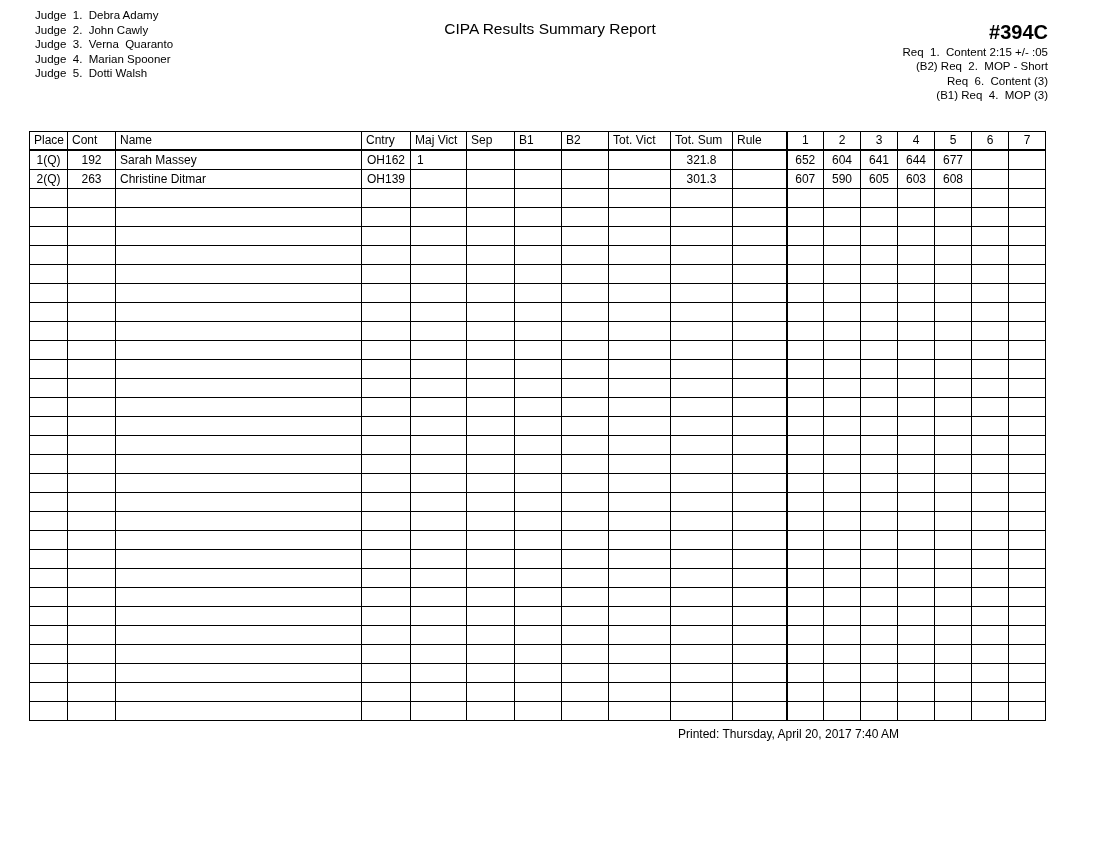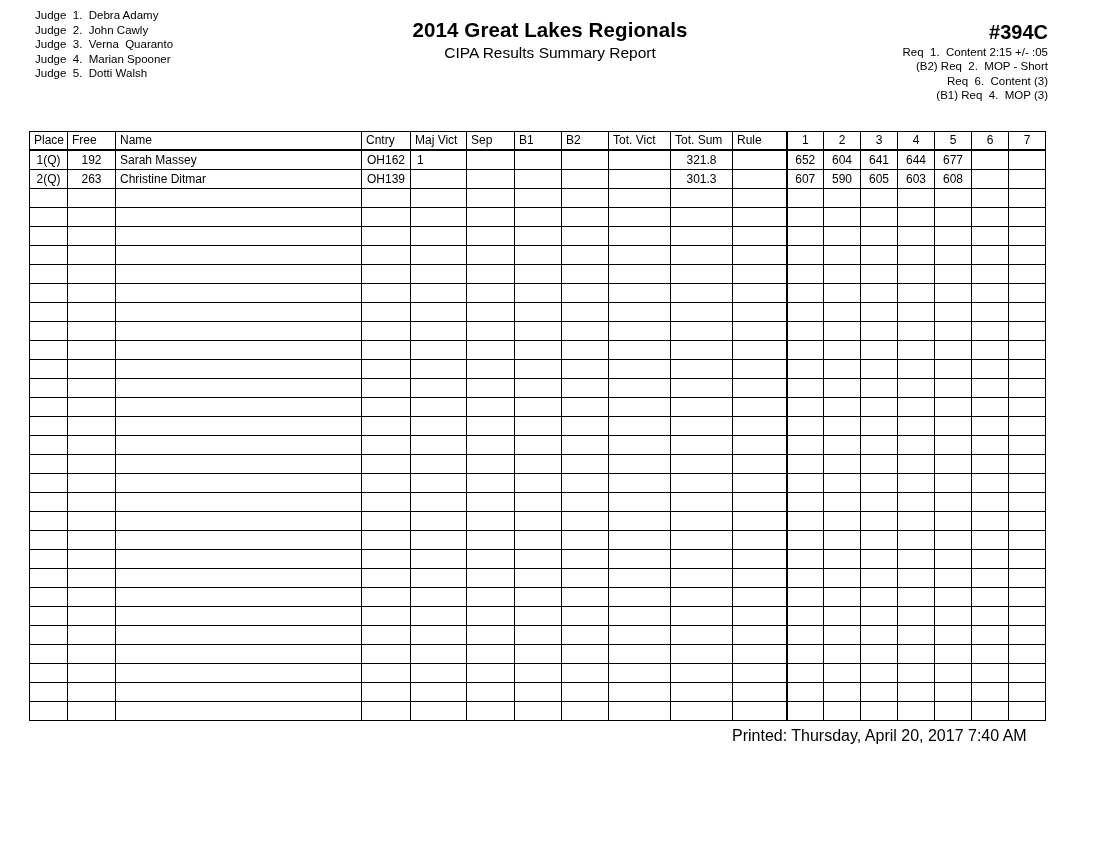--- a/index.html
+++ b/index.html
@@ -119,39 +119,38 @@
     padding-left: 6px;
   }
   
   .sep-left {
     border-left: 2px solid #000000 !important;
   }
 
   
   .printed {
     position: absolute;
-    left: 732px;
+    left: 678px;
     top: 727px;
-    font-size: 16px;
+    font-size: 12px;
     white-space: nowrap;
   }
 </style>
 </head>
 <body>
 
 <div class="judges" id="judges-panel">
     <div class="judge-line"><span>Judge</span><span>  1.</span><span>  Debra Adamy</span></div>
     <div class="judge-line"><span>Judge</span><span>  2.</span><span>  John Cawly</span></div>
     <div class="judge-line"><span>Judge</span><span>  3.</span><span>  Verna  Quaranto</span></div>
     <div class="judge-line"><span>Judge</span><span>  4.</span><span>  Marian Spooner</span></div>
     <div class="judge-line"><span>Judge</span><span>  5.</span><span>  Dotti Walsh</span></div>
   </div>
 
 <div class="title-block">
-  <div class="title-main">2014 Great Lakes Regionals</div>
   <div class="title-report">CIPA Results Summary Report</div>
 </div>
 
 <div class="reqs">
   <div class="event-number">#394C</div>
   <div id="req-list">
       <div class="req-line"><span></span><span>Req  1.</span><span>  Content 2:15 +/- :05</span></div>
       <div class="req-line"><span>(B2) </span><span>Req  2.</span><span>  MOP - Short</span></div>
       <div class="req-line"><span></span><span>Req  6.</span><span>  Content (3)</span></div>
       <div class="req-line"><span>(B1) </span><span>Req  4.</span><span>  MOP (3)</span></div>
@@ -175,21 +174,21 @@
       <col style="width: 37px;">
       <col style="width: 37px;">
       <col style="width: 37px;">
       <col style="width: 37px;">
       <col style="width: 37px;">
       <col style="width: 37px;">
     </colgroup>
   <thead>
     <tr id="table-head-row">
         <th>Place</th>
-        <th>Free</th>
+        <th>Cont</th>
         <th>Name</th>
         <th>Cntry</th>
         <th>Maj Vict</th>
         <th>Sep</th>
         <th>B1</th>
         <th>B2</th>
         <th>Tot. Vict</th>
         <th>Tot. Sum</th>
         <th>Rule</th>
         <th class="center sep-left">1</th>

